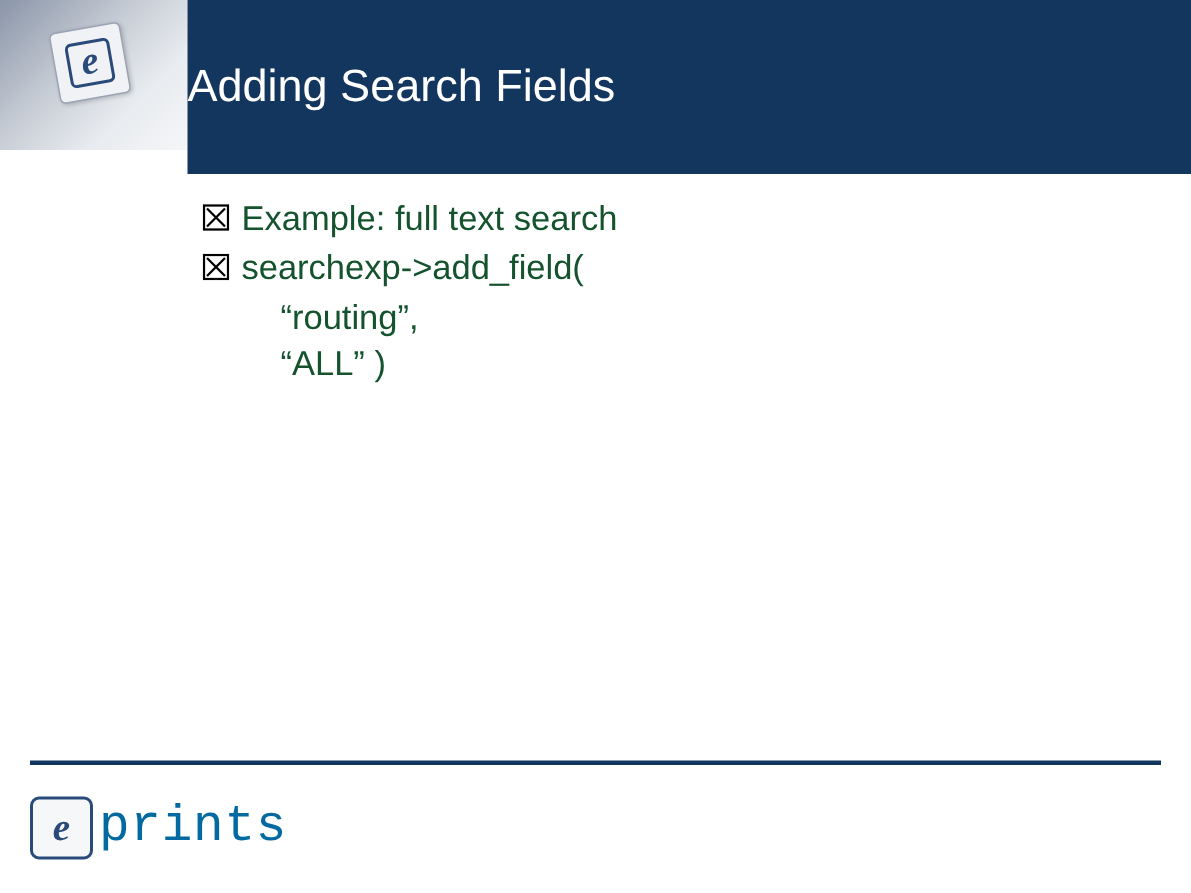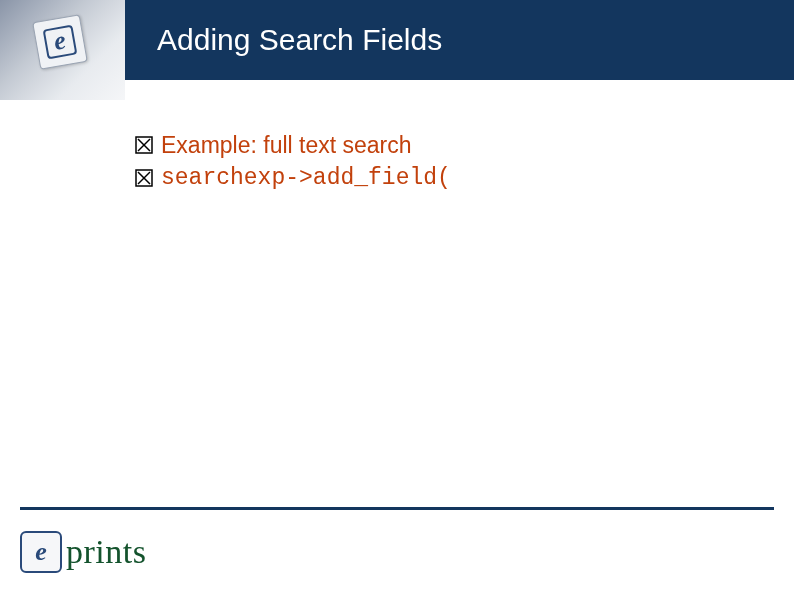--- a/index.html
+++ b/index.html
@@ -54,52 +54,51 @@
     align-items: center;
     justify-content: center;
     line-height: 1;
     padding-bottom: 2px;
   }
   .title-bar {
     position: absolute;
     left: 125px;
     top: 0;
     right: 0;
-    height: 80px;
+    height: 116px;
     background: #13365e;
     display: flex;
     align-items: center;
-    padding-left: 32px;
   }
   .title-text {
     color: #ffffff;
     font-size: 30px;
     font-weight: 400;
   }
   .content {
     padding: 30px 60px 0 135px;
     font-size: 23px;
     line-height: 1.35;
-    color: #c2410c;
+    color: #14532d;
   }
   .bullet-line {
     display: flex;
     align-items: flex-start;
     margin-bottom: 2px;
   }
   .bullet-icon {
     flex: 0 0 auto;
     width: 18px;
     height: 18px;
     margin-top: 6px;
     margin-right: 8px;
   }
   .bullet-icon svg { display: block; }
   .mono {
-    font-family: Liberation Mono, monospace;
+    font-family: Liberation Sans, sans-serif;
     font-size: 23px;
     letter-spacing: 0;
   }
   .indent-block {
     padding-left: 52px;
   }
   .footer-rule {
     position: absolute;
     left: 20px;
     right: 20px;
@@ -126,23 +125,23 @@
     margin-right: 4px;
   }
   .logo-badge span {
     font-family: Georgia, serif;
     font-style: italic;
     font-weight: bold;
     font-size: 26px;
     color: #2a4a7a;
   }
   .logo-text {
-    font-family: Liberation Serif, serif;
+    font-family: Liberation Mono, monospace;
     font-size: 34px;
-    color: #14532d;
+    color: #0369a1;
     letter-spacing: 0.5px;
   }
 </style>
 </head>
 <body>
 
 <div class="header">
   <div class="header-corner">
     <div class="corner-icon">
       <span class="corner-icon-inner">e</span>
@@ -171,20 +170,22 @@
       <svg viewBox="0 0 18 18" width="18" height="18">
           <rect x="1" y="1" width="16" height="16" fill="none" stroke="#000" stroke-width="1.5"></rect>
           <line x1="3" y1="3" x2="15" y2="15" stroke="#000" stroke-width="1.5"></line>
           <line x1="15" y1="3" x2="3" y2="15" stroke="#000" stroke-width="1.5"></line>
         </svg>
     </span>
     <span class="mono">searchexp-&gt;add_field(</span>
   </div>
 
   <div class="indent-block mono">
+    <div>“routing”,</div>
+    <div>“ALL” )</div>
   </div>
 
 </div>
 
 <div class="footer-rule"></div>
 
 <div class="footer-logo">
   <div class="logo-badge">
     <span>e</span>
   </div>

